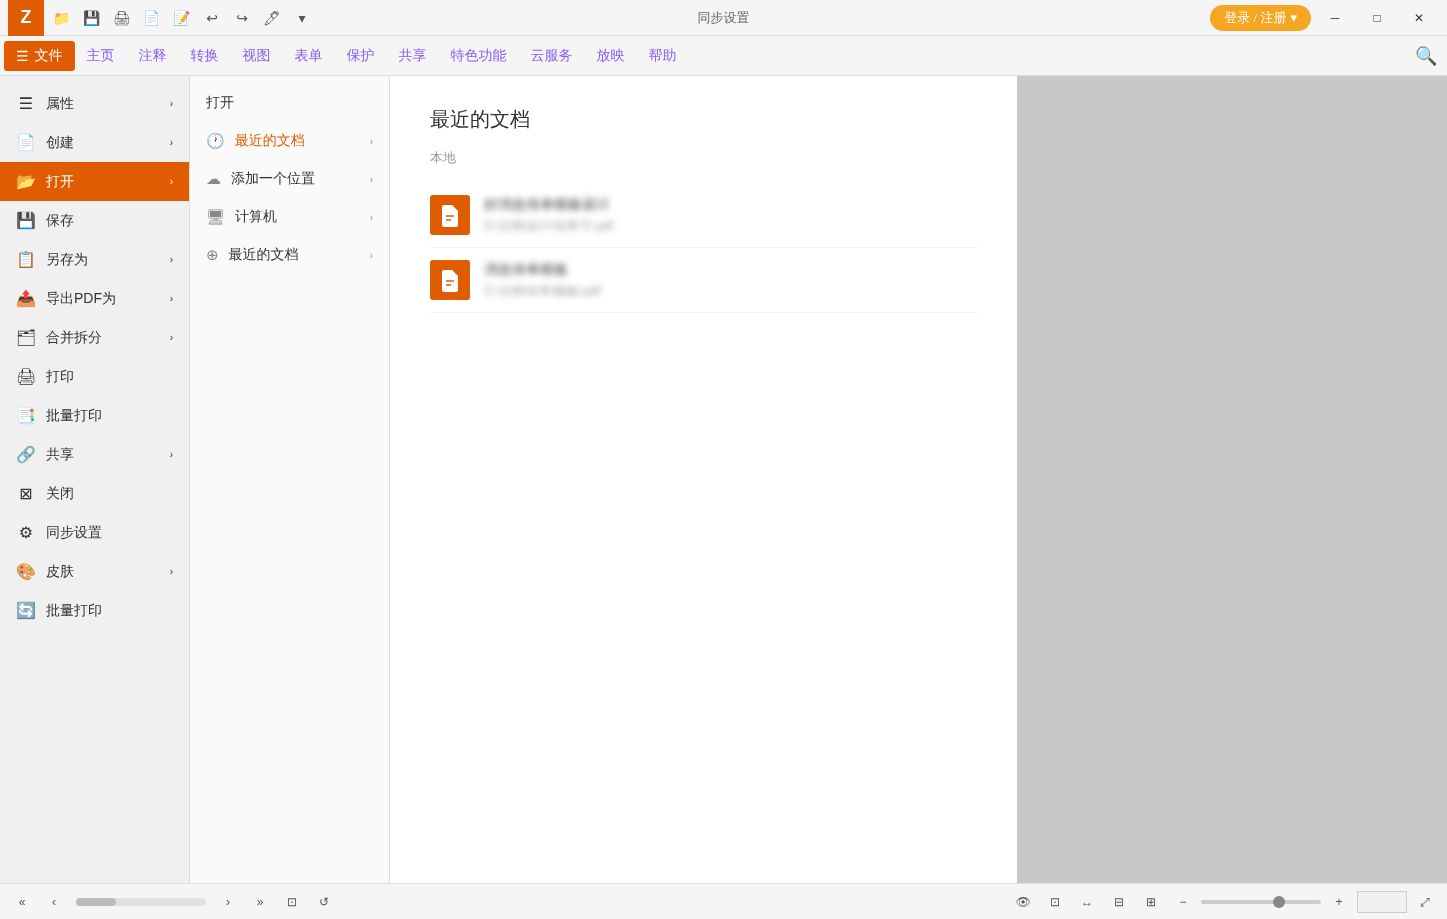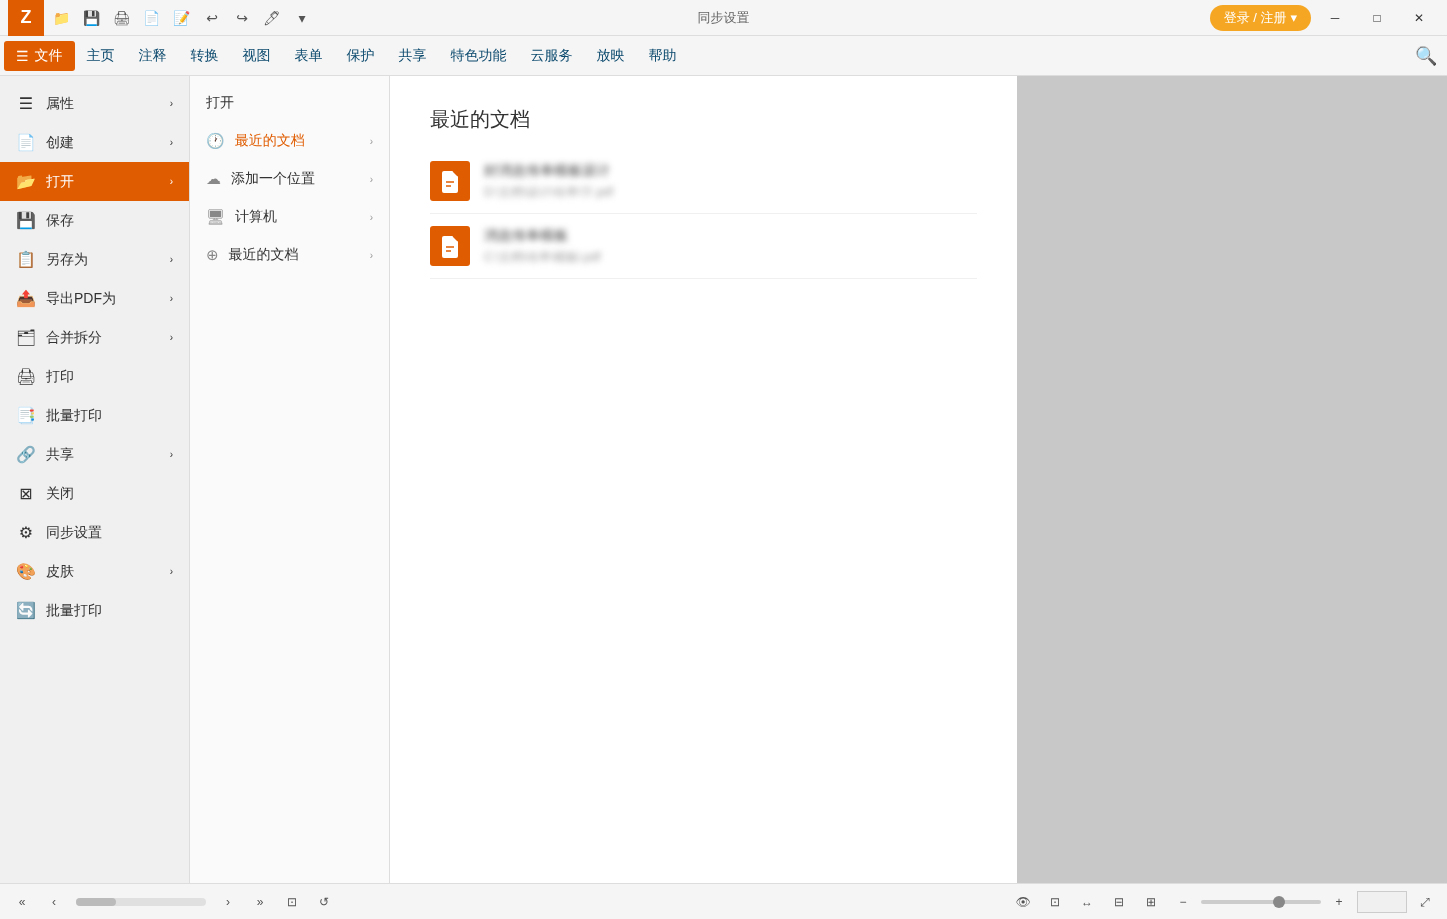--- a/index.html
+++ b/index.html
@@ -26,41 +26,41 @@
     }
     .title-bar-center {
       position: absolute; left: 50%; transform: translateX(-50%);
       font-size: 13px; color: #666;
     }
     .title-bar-right {
       margin-left: auto; display: flex; align-items: center; gap: 4px;
     }
     .login-btn {
       background: #f5a623; color: white; border: none; border-radius: 14px;
-      padding: 4px 14px; font-size: 13px; cursor: pointer; display: flex; align-items: center; gap: 4px;
+      padding: 4px 14px; font-size: 13px; cursor: pointer; display: flex; align-items: center; gap: 4px; font-family: Liberation Serif, serif;
     }
     .win-controls { display: flex; gap: 2px; }
     .win-ctrl-btn {
       width: 40px; height: 28px; display: flex; align-items: center; justify-content: center;
       border: none; background: transparent; cursor: pointer; font-size: 12px; color: #333;
     }
 
     
     .menu-bar {
       display: flex; align-items: center; height: 40px;
       background: #f5f5f5; border-bottom: 1px solid #ddd; padding: 0 4px;
     }
     .menu-file-btn {
       display: flex; align-items: center; gap: 6px;
       padding: 6px 12px; background: #e05c00; color: white;
       border: none; cursor: pointer; border-radius: 3px; font-size: 14px;
     }
     .menu-item {
       padding: 6px 12px; background: transparent; border: none;
-      cursor: pointer; font-size: 14px; color: #0c4a6e; border-radius: 3px; font-family: Liberation Serif, serif;
+      cursor: pointer; font-size: 14px; color: #8b5cf6; border-radius: 3px; font-family: Liberation Serif, serif;
     }
     .menu-search-btn {
       margin-left: auto; width: 32px; height: 32px;
       background: transparent; border: none; cursor: pointer;
       font-size: 18px; color: #555;
     }
 
     
     .main-container {
       display: flex; height: calc(919px - 36px - 40px - 36px);
@@ -327,20 +327,21 @@
 
     <div class="submenu-item">
       <span class="sub-icon" style="color:#888;">⊕</span>
       <span>最近的文档</span>
       <span class="sub-arrow">›</span>
     </div>
   </div>
 
   <div class="content-area">
     <div class="content-title">最近的文档</div>
+    <div class="content-section-label">本地</div>
 
     <div class="recent-file-item">
       <div class="file-icon-box">
         <svg viewBox="0 0 24 24" fill="white">
           <path d="M6 2h8l6 6v14a2 2 0 01-2 2H6a2 2 0 01-2-2V4a2 2 0 012-2z"></path>
           <polyline points="14 2 14 8 20 8" fill="none" stroke="white" stroke-width="1"></polyline>
           <line x1="8" y1="13" x2="16" y2="13" stroke="#e05c00" stroke-width="1.5"></line>
           <line x1="8" y1="17" x2="13" y2="17" stroke="#e05c00" stroke-width="1.5"></line>
         </svg>
       </div>

